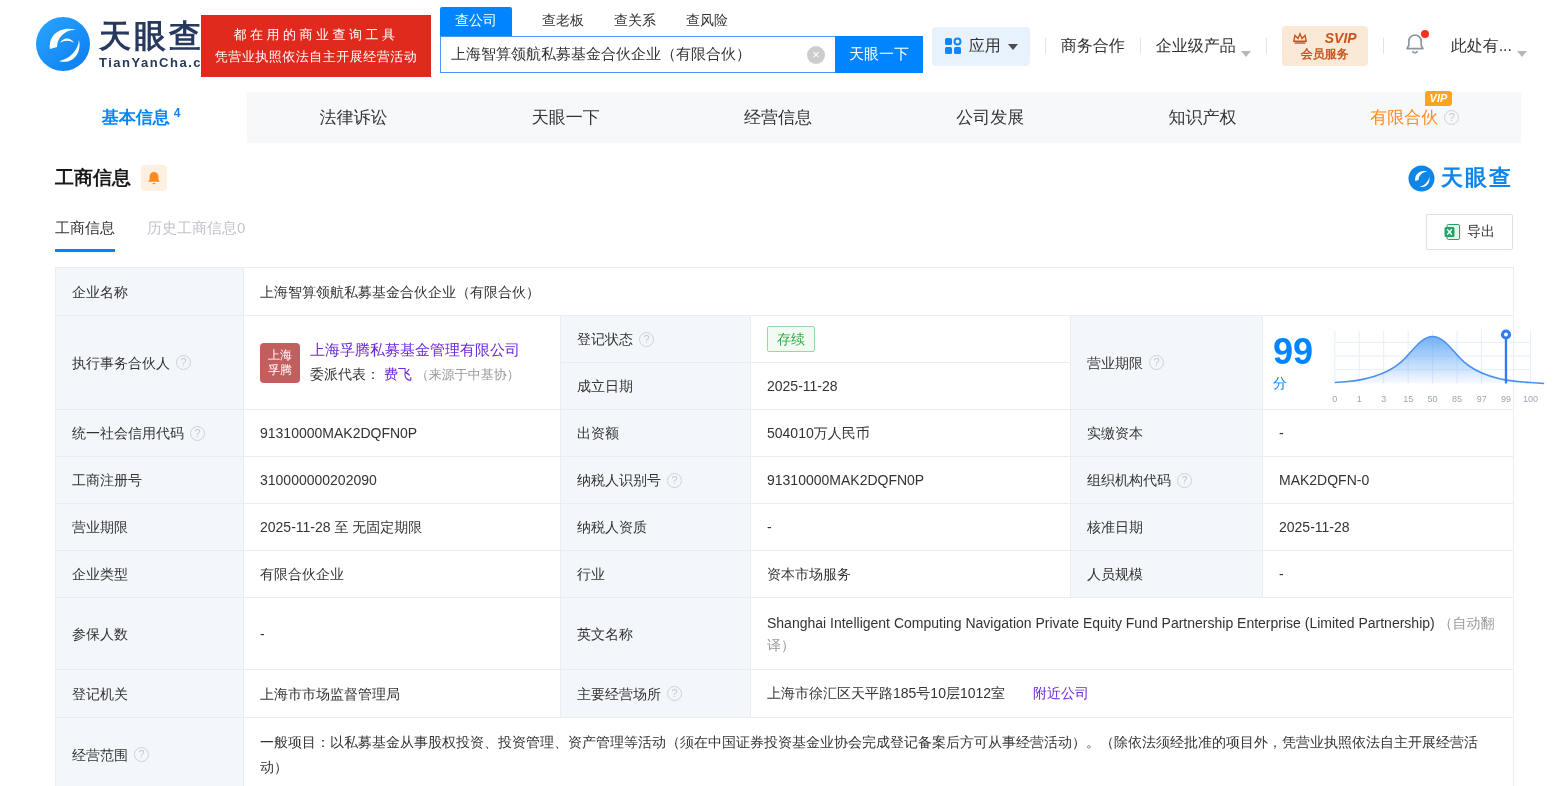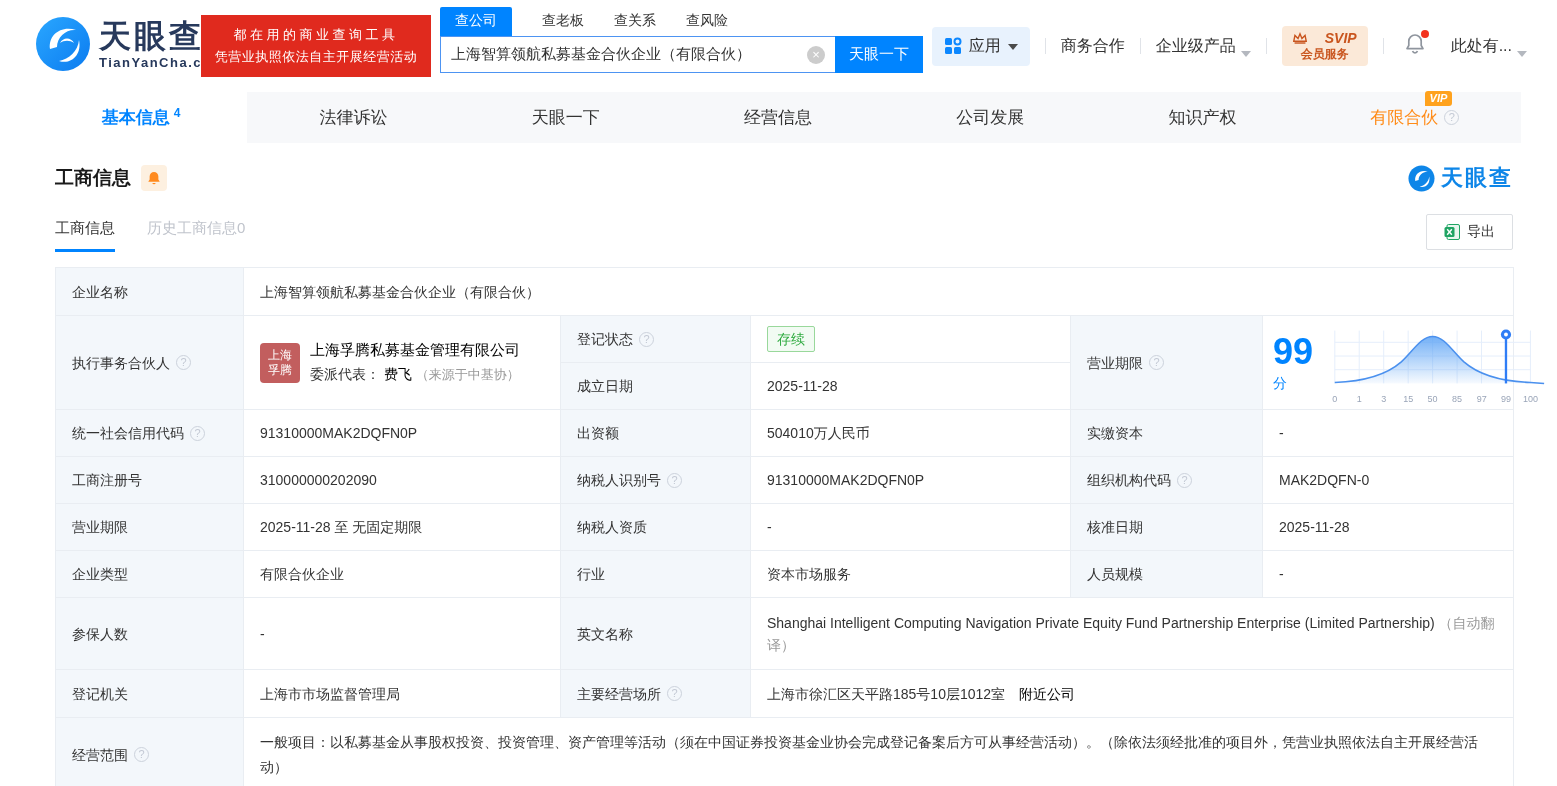--- a/index.html
+++ b/index.html
@@ -83,21 +83,21 @@
   .export-btn { height:36px; border:1px solid #dcdfe3; border-radius:2px; background:#fff;
     display:flex; align-items:center; gap:7px; padding:0 17px; font-size:14px; color:#333;
     cursor:pointer; margin-bottom:2px; font-family:"Liberation Sans",sans-serif; }
 
   
   table.info { margin-top:15px; width:1458px; border-collapse:collapse; table-layout:fixed;
     font-size:14px; }
   table.info td { border:1px solid #e9edf2; padding:6px 16px; line-height:22px; vertical-align:middle; }
   td.lbl { background:#f3f7fb; padding-left:20px; color:#333; }
   td.lbl .lbl-inner { display:flex; align-items:center; }
-  .link { color:#000000; cursor:pointer; }
+  .link { color:#6d28d9; cursor:pointer;font-family:Liberation Serif, serif; }
   .gray-note { color:#999; }
   .status-badge { display:inline-block; border:1px solid #99d89b; color:#2fab40; background:#f2fbf3;
     padding:0 9px; border-radius:2px; line-height:24px; }
   .partner-cell { display:flex; align-items:center; gap:10px; }
   .avatar { width:40px; height:40px; background:#c25e5e; border-radius:4px; color:#fff;
     font-size:12px; display:flex; flex-direction:column; align-items:center; justify-content:center;
     line-height:15px; flex:0 0 40px; }
   .partner-lines .p-line1 { font-size:15px; }
   .partner-lines .p-line2 { margin-top:2px; }
   .score-cell { display:flex; align-items:center; gap:12px; }
@@ -440,21 +440,21 @@
       <td class="lbl"><span>登记机关</span></td>
       <td>上海市市场监督管理局</td>
       <td class="lbl">
         <span class="lbl-inner">
               <span>主要经营场所</span>
           <span class="help-icon">?</span>
             </span>
       </td>
       <td colspan="3">
         <span>上海市徐汇区天平路185号10层1012室</span>
-        <span class="link" style="margin-left:10px">附近公司</span>
+        <span class="link" style="margin-left:24px">附近公司</span>
       </td>
     </tr>
 
     <tr style="height:74px">
       <td class="lbl">
         <span class="lbl-inner">
               <span>经营范围</span>
           <span class="help-icon">?</span>
             </span>
       </td>

